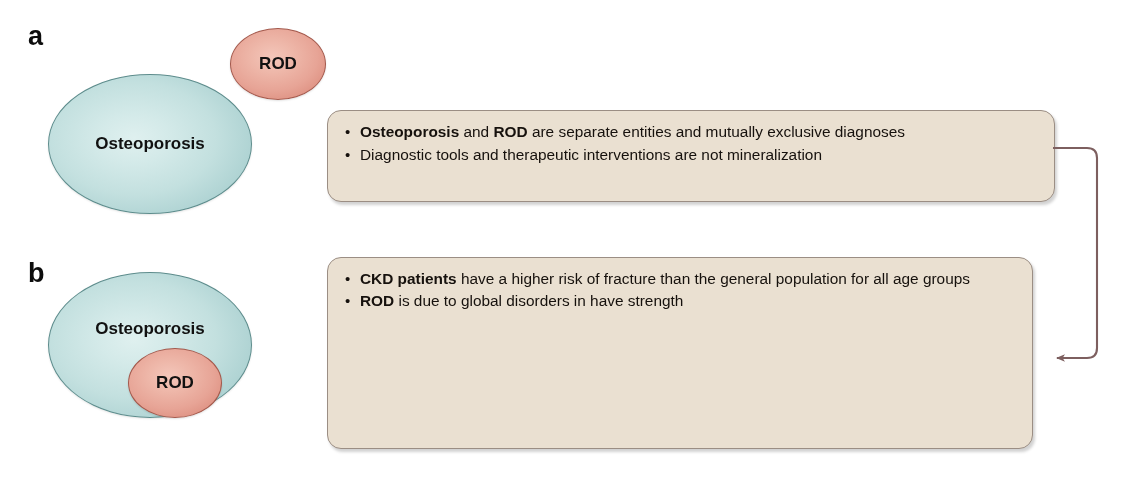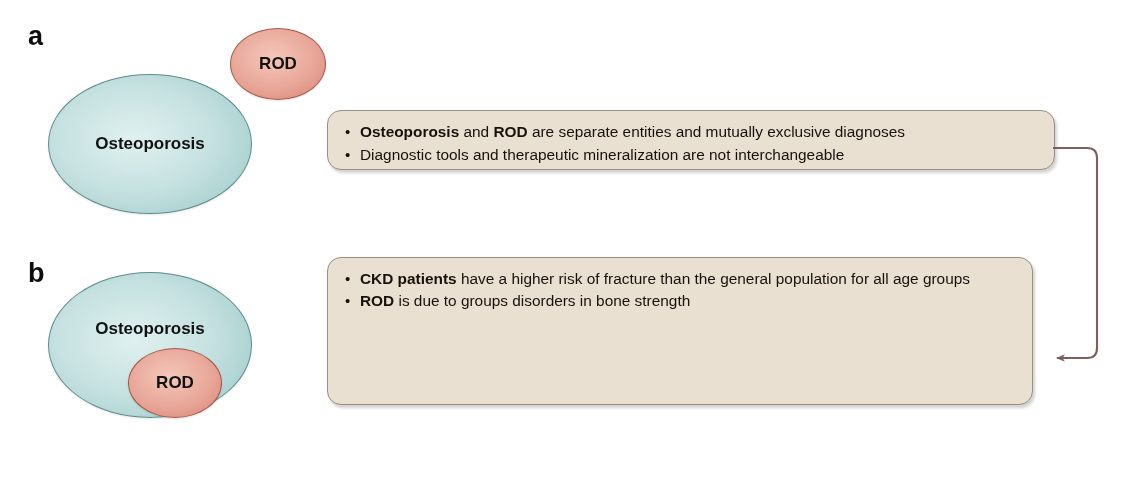--- a/index.html
+++ b/index.html
@@ -97,22 +97,22 @@
   
   .callout {
     position: absolute;
     box-sizing: border-box;
     background: #eae0d1;
     border: 1.4px solid #9b8e84;
     border-radius: 14px;
     box-shadow: 2px 3px 3px rgba(0,0,0,0.18);
     padding: 10px 16px 10px 15px;
   }
-  #callout-a { left: 327px; top: 110px; width: 728px; height: 60px; }
-  #callout-b { left: 327px; top: 257px; width: 706px; height: 148px; }
+  #callout-a { left: 327px; top: 110px; width: 728px; height: 92px; }
+  #callout-b { left: 327px; top: 257px; width: 706px; height: 192px; }
 
   .bullet-list {
     list-style: none;
     margin: 0;
     padding: 0;
   }
   .bullet-item {
     position: relative;
     padding-left: 17px;
     font-family: "Liberation Sans", sans-serif;
@@ -158,42 +158,42 @@
   <div class="ellipse ellipse-red" id="ellipse-rod-a">
     <span class="ellipse-label">ROD</span>
   </div>
 
   <div class="callout" id="callout-a">
     <ul class="bullet-list">
       <li class="bullet-item">
         <b>Osteoporosis</b><span> and </span><b>ROD</b><span> are separate entities and mutually exclusive diagnoses</span>
       </li>
       <li class="bullet-item">
-        <span>Diagnostic tools and therapeutic mineralization are not interchangeable</span>
+        <span>Diagnostic tools and therapeutic interventions are not mineralization</span>
       </li>
     </ul>
   </div>
 
   <div class="panel-letter" id="letter-b">b</div>
 
   <div class="ellipse ellipse-blue" id="ellipse-osteoporosis-b">
     <span class="ellipse-label">Osteoporosis</span>
   </div>
 
   <div class="ellipse ellipse-red" id="ellipse-rod-b">
     <span class="ellipse-label">ROD</span>
   </div>
 
   <div class="callout" id="callout-b">
     <ul class="bullet-list">
       <li class="bullet-item">
         <b>CKD patients</b><span> have a higher risk of fracture than the general population for all age groups</span>
       </li>
       <li class="bullet-item">
-        <b>ROD</b><span> is due to groups disorders in bone strength</span>
+        <b>ROD</b><span> is due to global disorders in have strength</span>
       </li>
     </ul>
   </div>
 
   <svg id="connector-arrow" viewBox="0 0 80 250" width="80" height="250">
     <defs>
       <marker id="arrowhead" markerWidth="9" markerHeight="8" refX="8" refY="4" orient="auto" markerUnits="userSpaceOnUse">
         <path d="M9,4 L0,0.2 L2.4,4 L0,7.8 Z" fill="#7d5f5f"></path>
       </marker>
     </defs>

